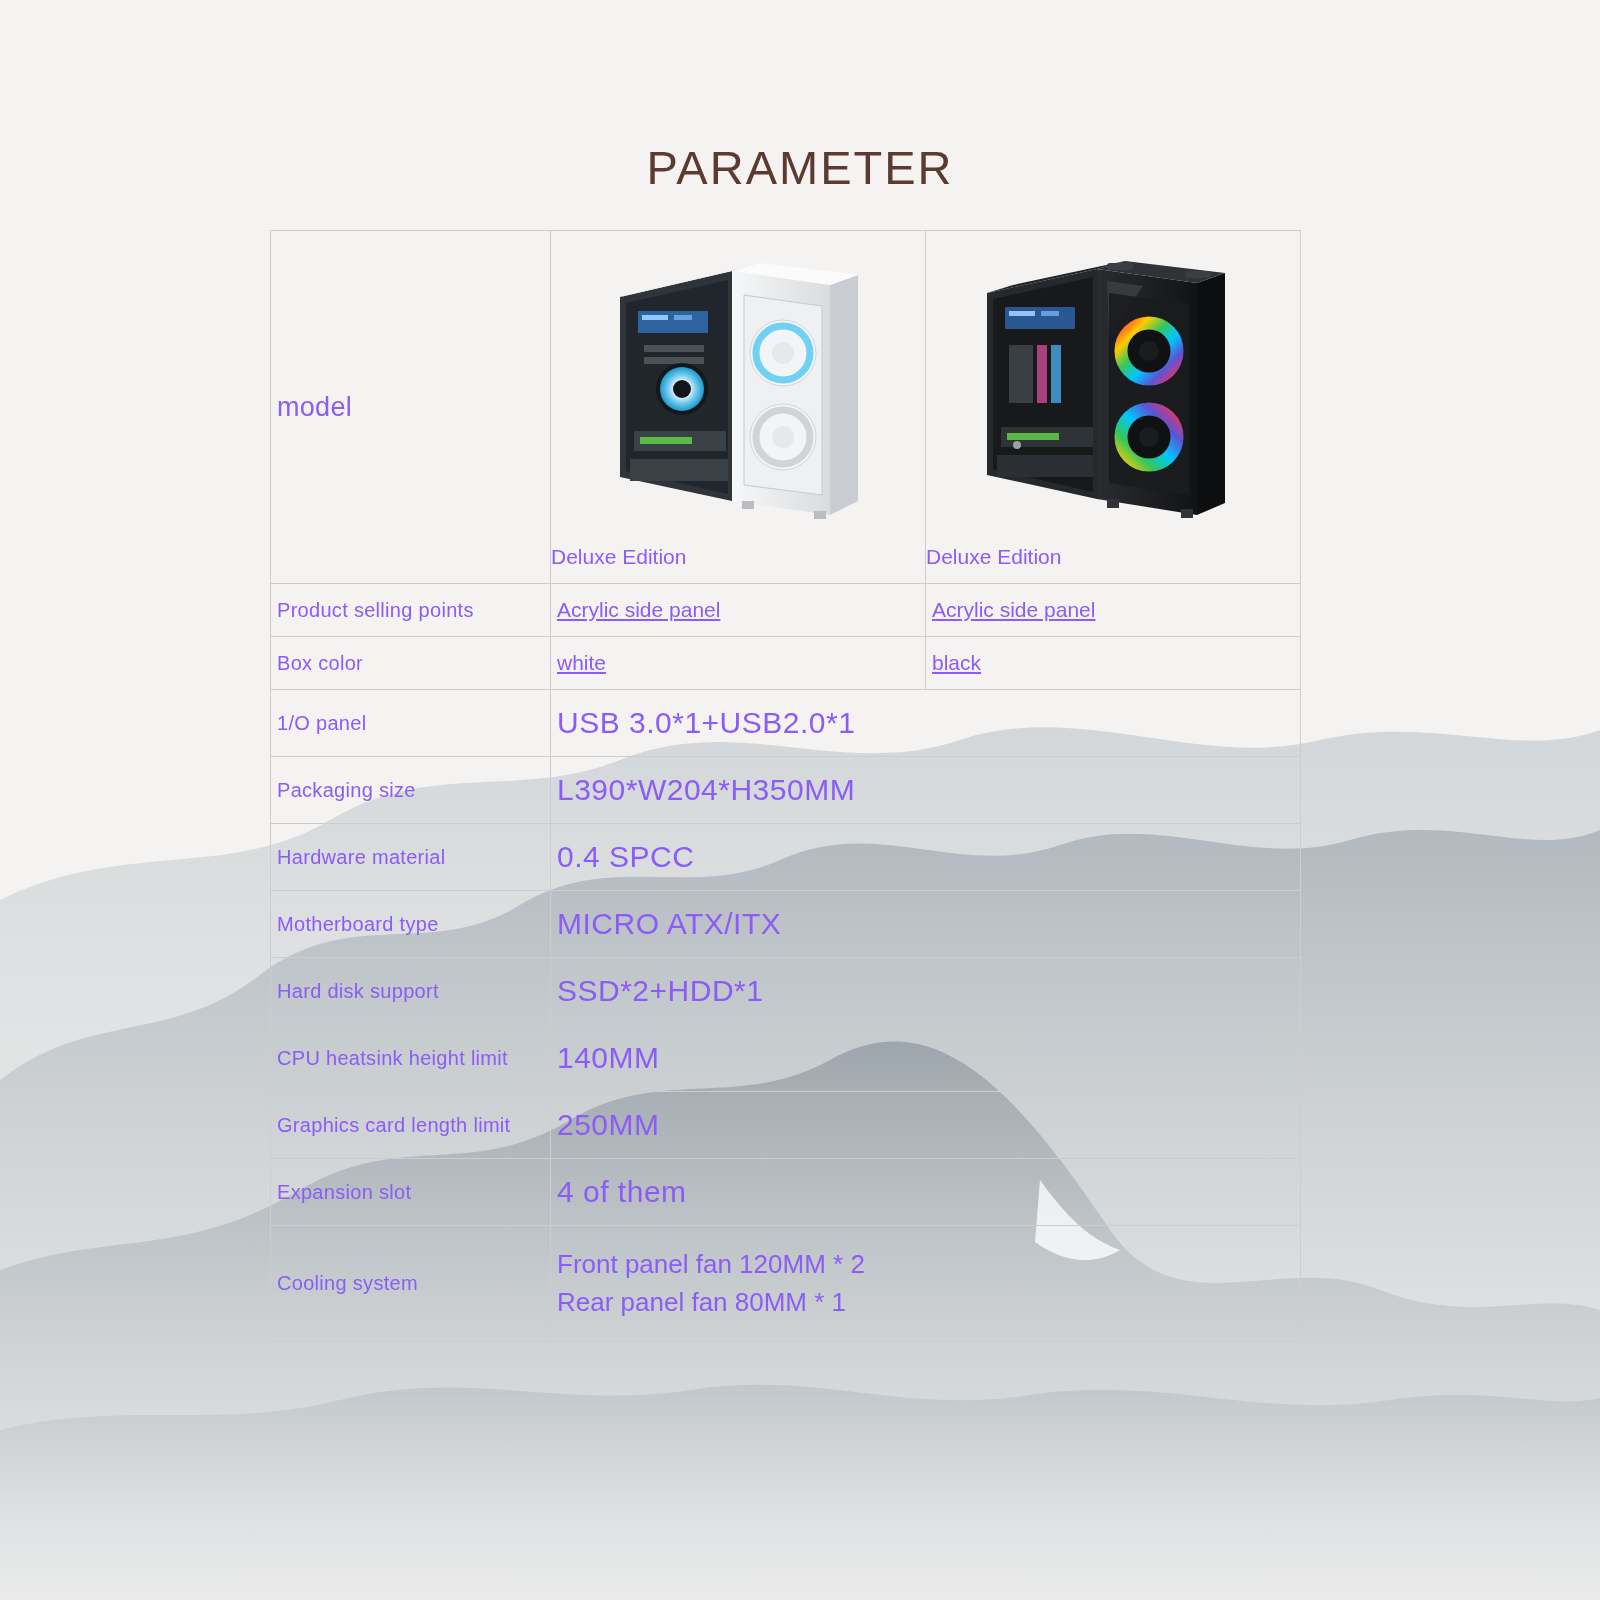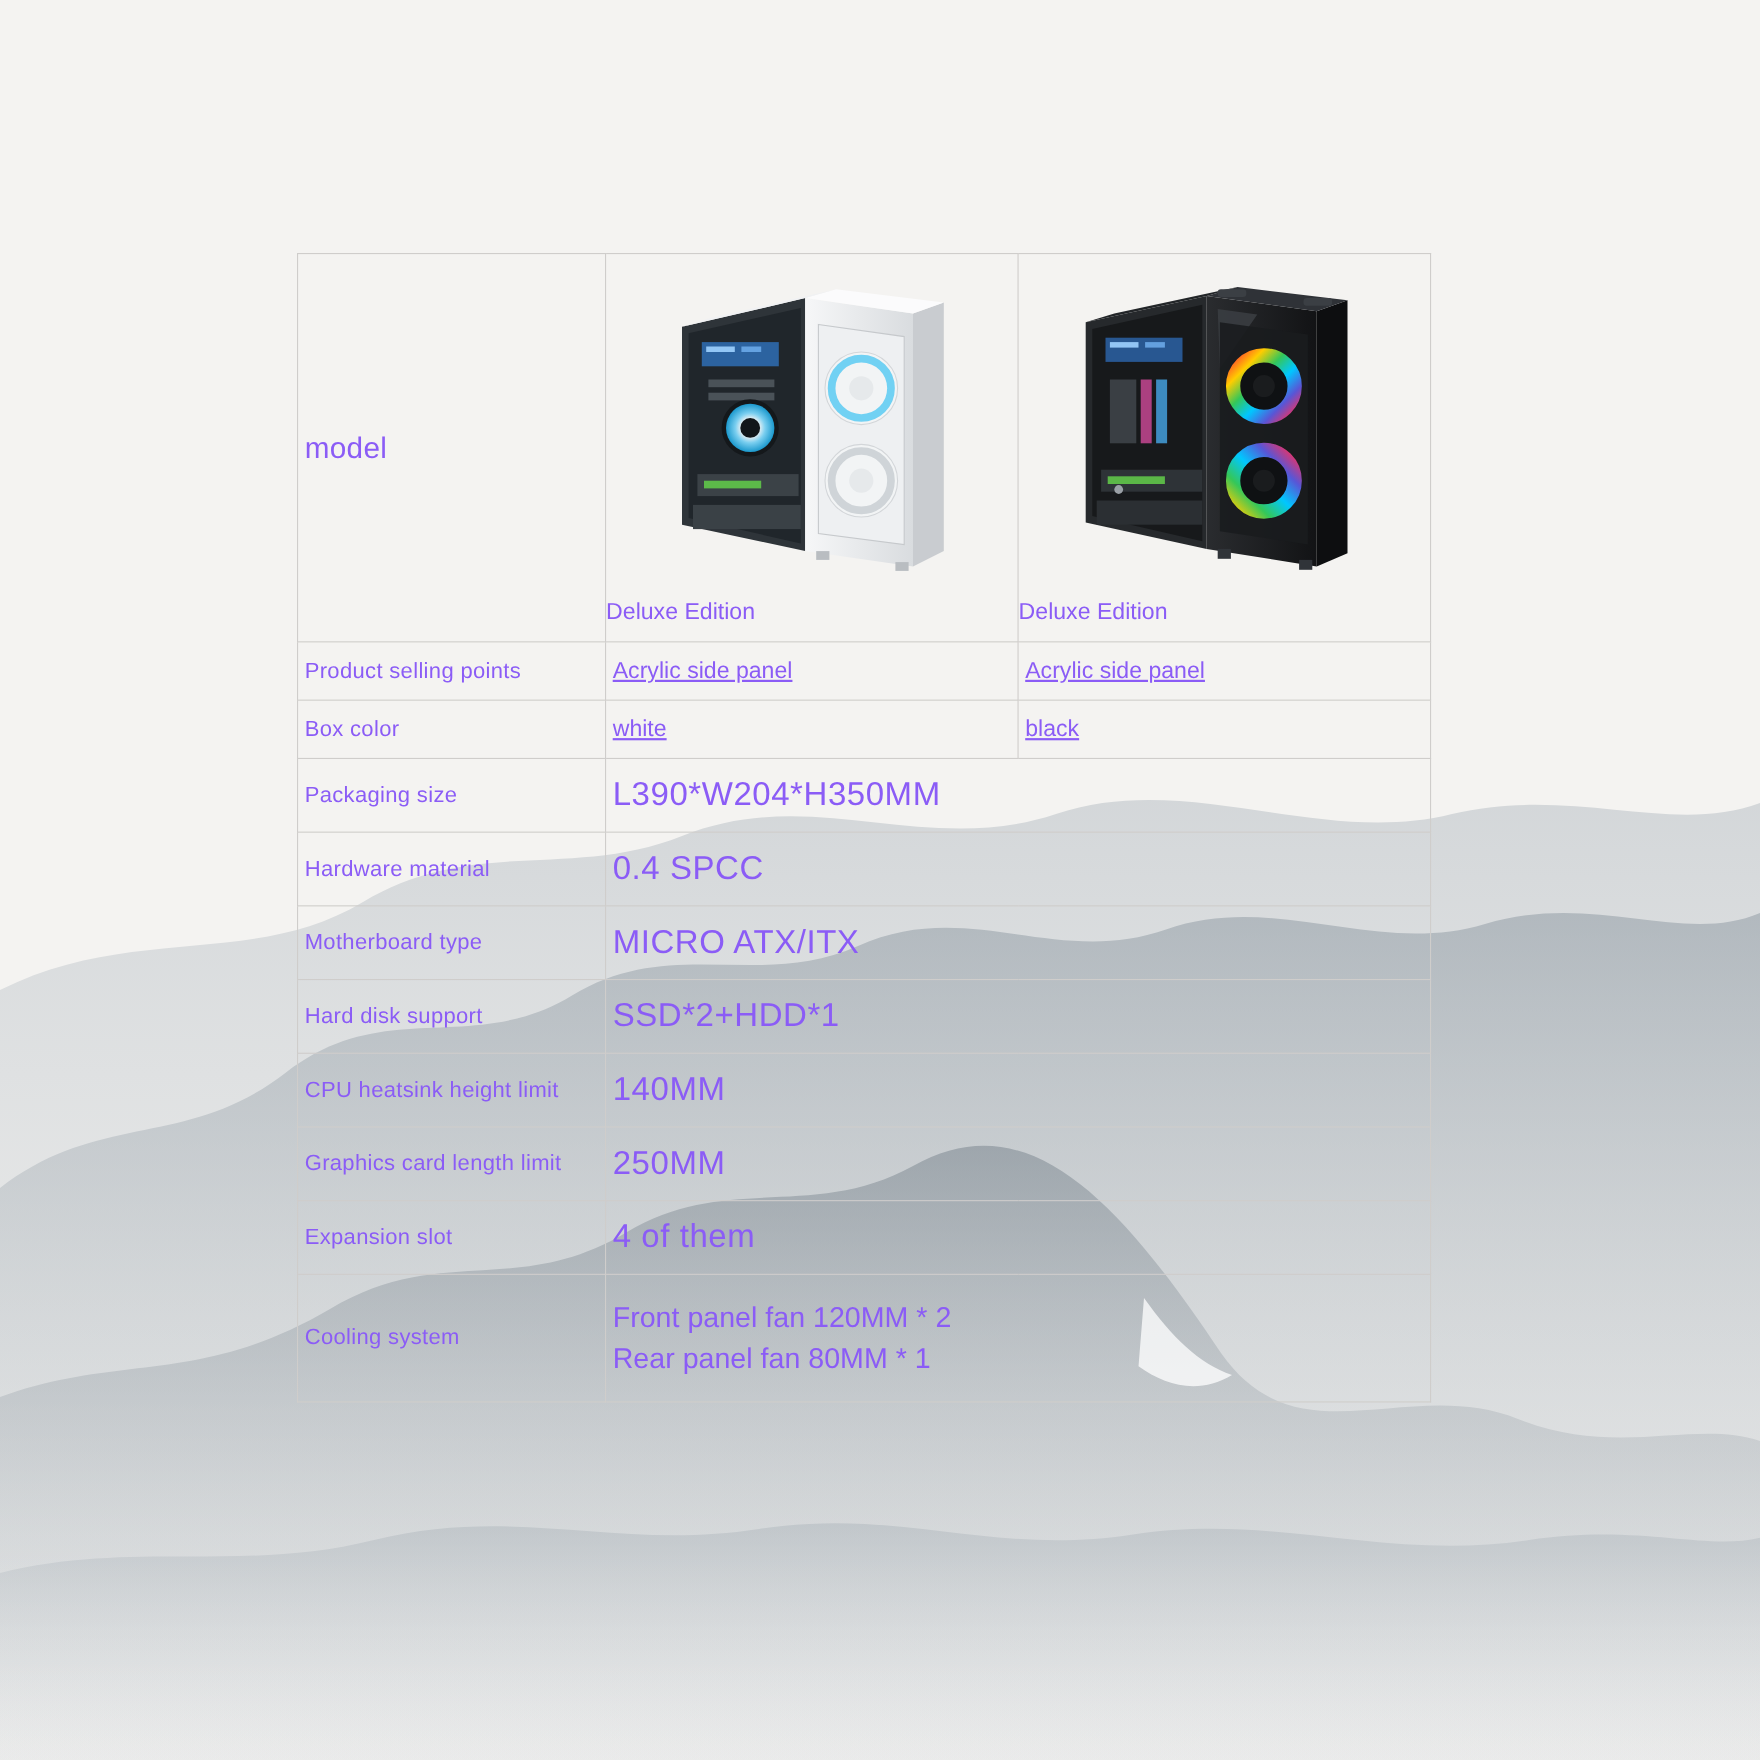--- a/index.html
+++ b/index.html
@@ -128,20 +128,21 @@
       <path d="M0,1080 C90,1010 170,1045 260,975 C350,905 430,960 520,905 C610,850 690,900 780,860 C880,815 960,880 1060,845 C1160,810 1250,870 1350,840 C1450,810 1530,860 1600,830 L1600,1600 L0,1600 Z" fill="url(#m2)"></path>
 
       <path d="M0,1270 C110,1230 180,1260 300,1190 C400,1130 470,1180 570,1120 C660,1066 740,1110 830,1060 C930,1004 1010,1080 1110,1230 C1180,1330 1280,1250 1380,1290 C1470,1326 1540,1290 1600,1310 L1600,1600 L0,1600 Z" fill="url(#m3)"></path>
 
       <path d="M1040,1180 C1065,1215 1090,1240 1120,1250 C1090,1268 1060,1260 1035,1242 Z" fill="#ffffff" opacity="0.75"></path>
 
       <path d="M0,1430 C120,1400 220,1430 340,1400 C470,1368 560,1410 690,1390 C820,1370 900,1415 1030,1395 C1160,1375 1260,1420 1390,1400 C1490,1385 1550,1410 1600,1398 L1600,1600 L0,1600 Z" fill="url(#m4)"></path>
     </svg>
   </div>
 
+  <div class="title">PARAMETER</div>
 
   <table class="table">
     <colgroup>
       <col class="col-label">
       <col class="col-a">
       <col class="col-b">
     </colgroup>
     <tbody>
 
       <tr>
@@ -269,20 +270,24 @@
         <td class="val-small">Acrylic side panel</td>
         <td class="val-small">Acrylic side panel</td>
       </tr>
 
       <tr>
         <td class="lbl">Box color</td>
         <td class="val-small">white</td>
         <td class="val-small">black</td>
       </tr>
 
+      <tr>
+        <td class="lbl">1/O panel</td>
+        <td class="val-big" colspan="2">USB 3.0*1+USB2.0*1</td>
+      </tr>
 
 
       <tr>
         <td class="lbl">Packaging size</td>
         <td class="val-big" colspan="2">L390*W204*H350MM</td>
       </tr>
 
       <tr>
         <td class="lbl">Hardware material</td>
         <td class="val-big" colspan="2">0.4 SPCC</td>

